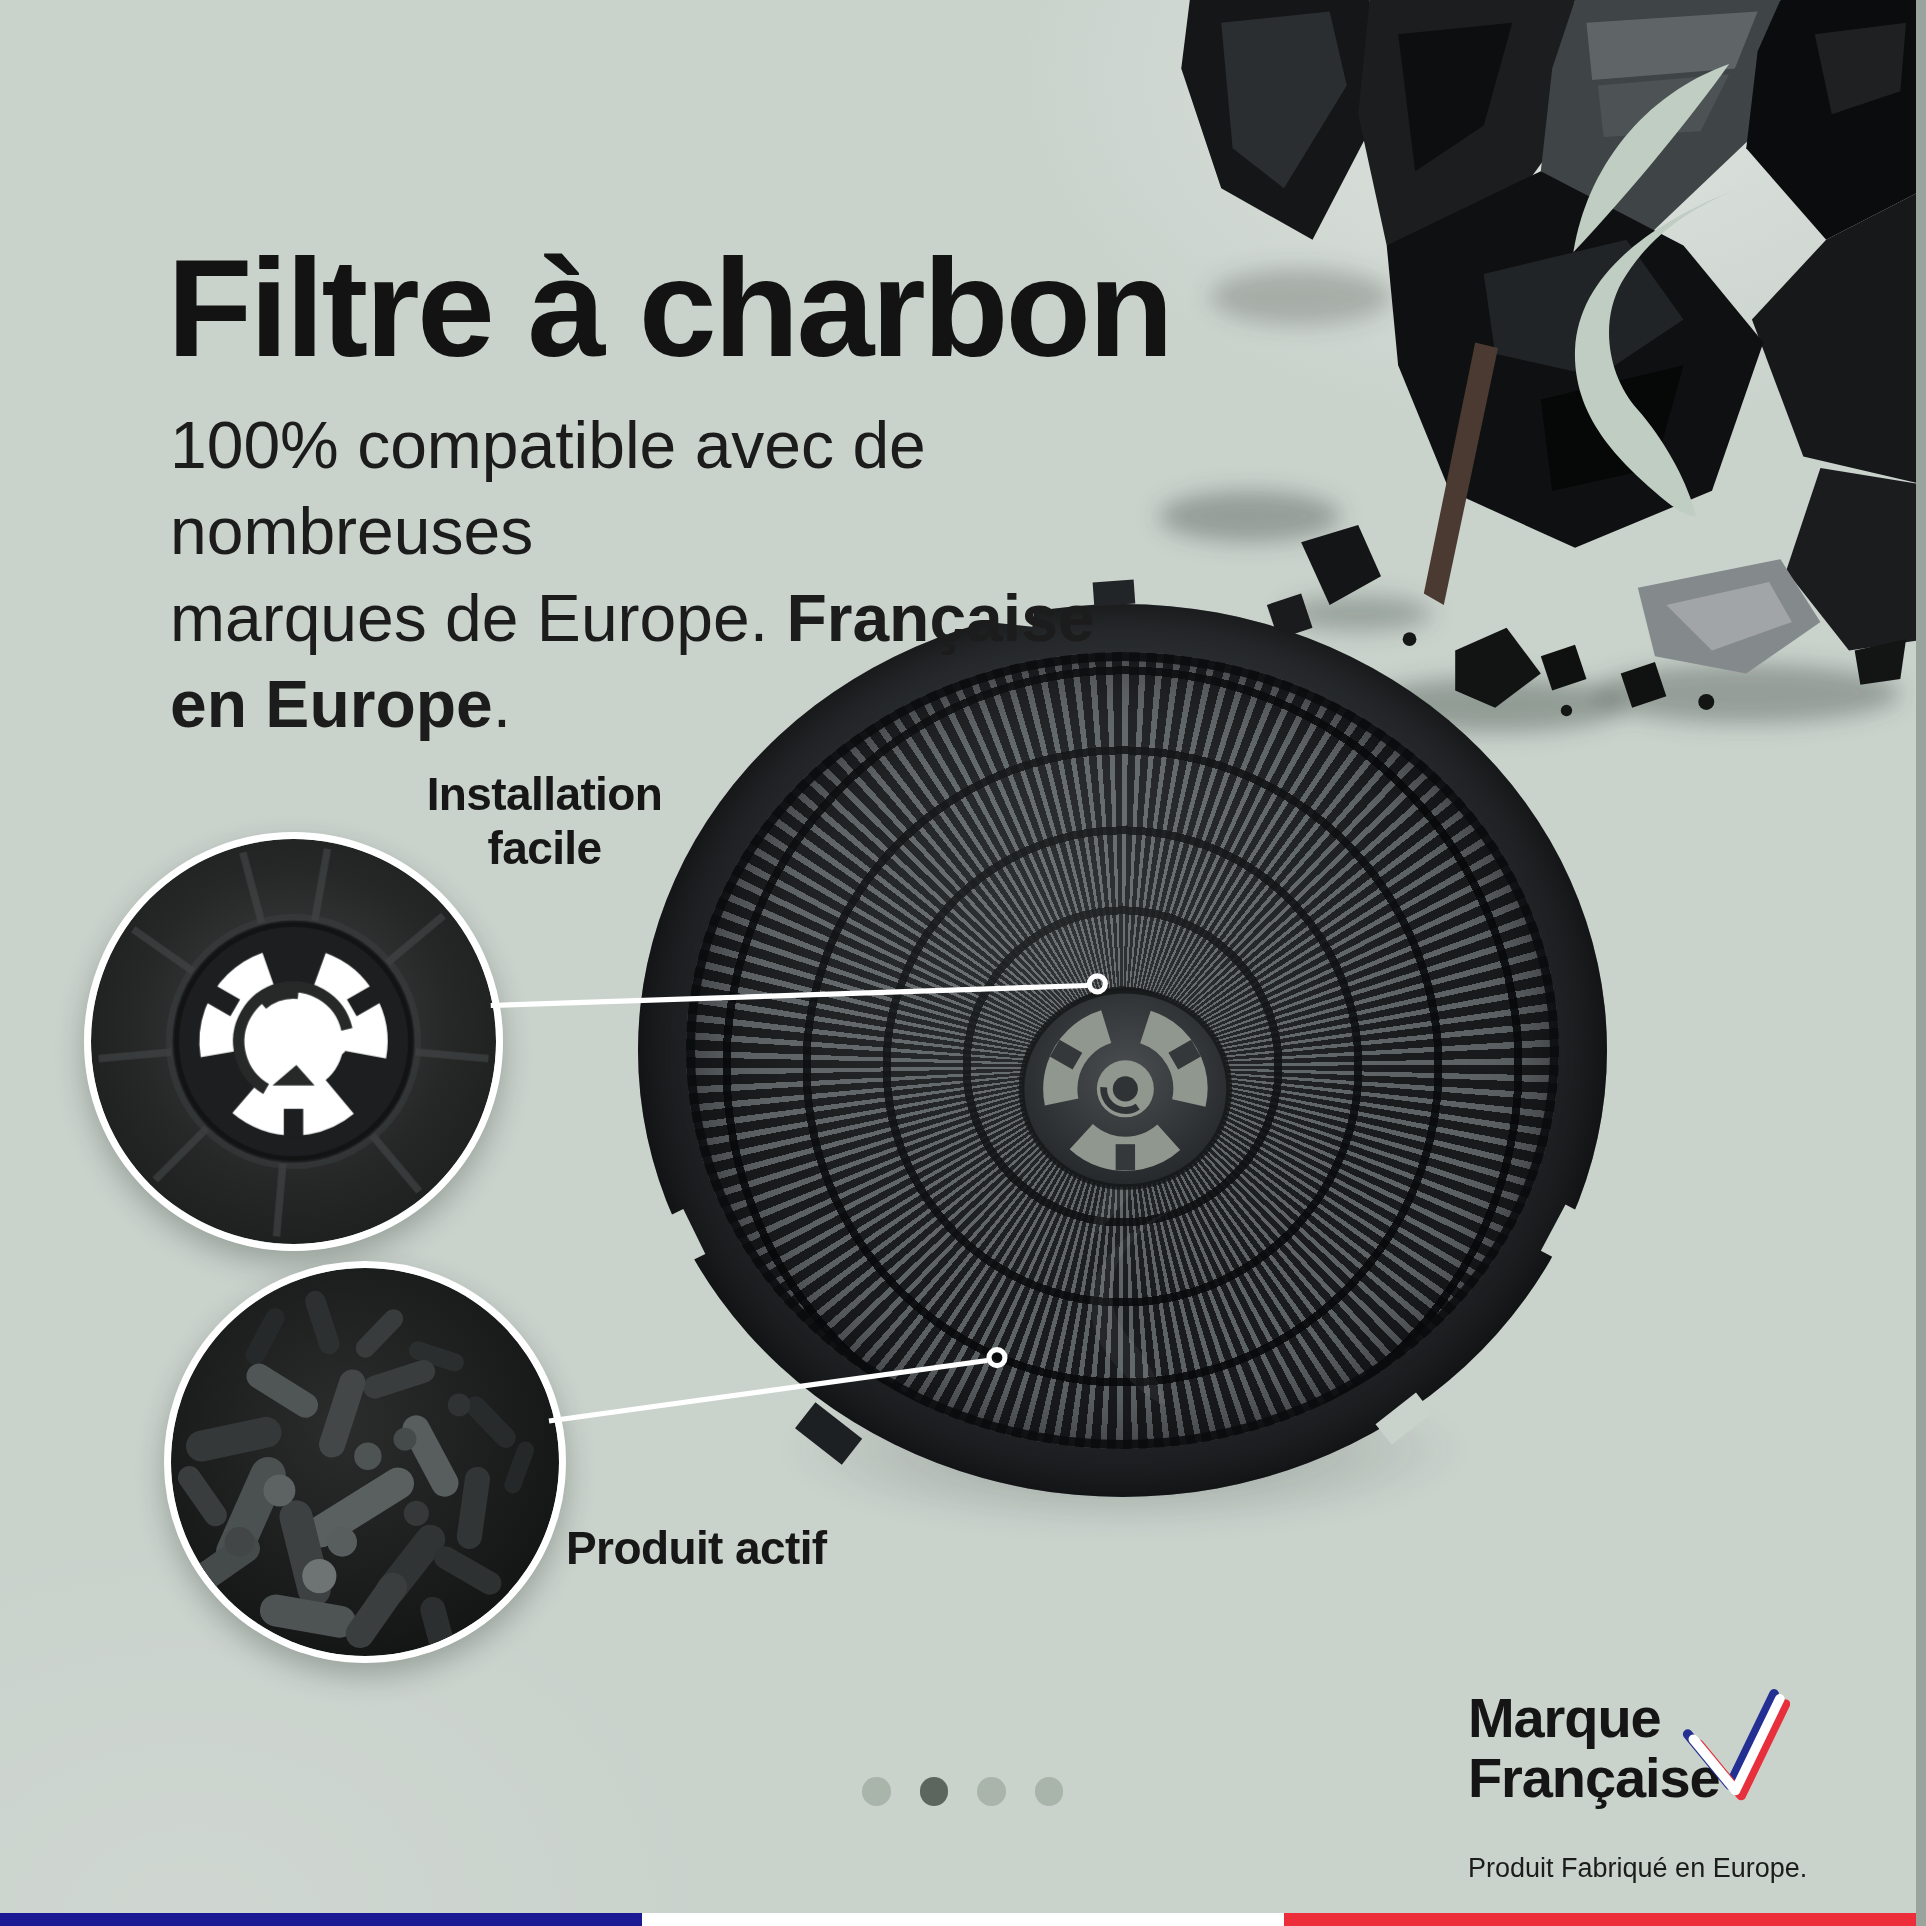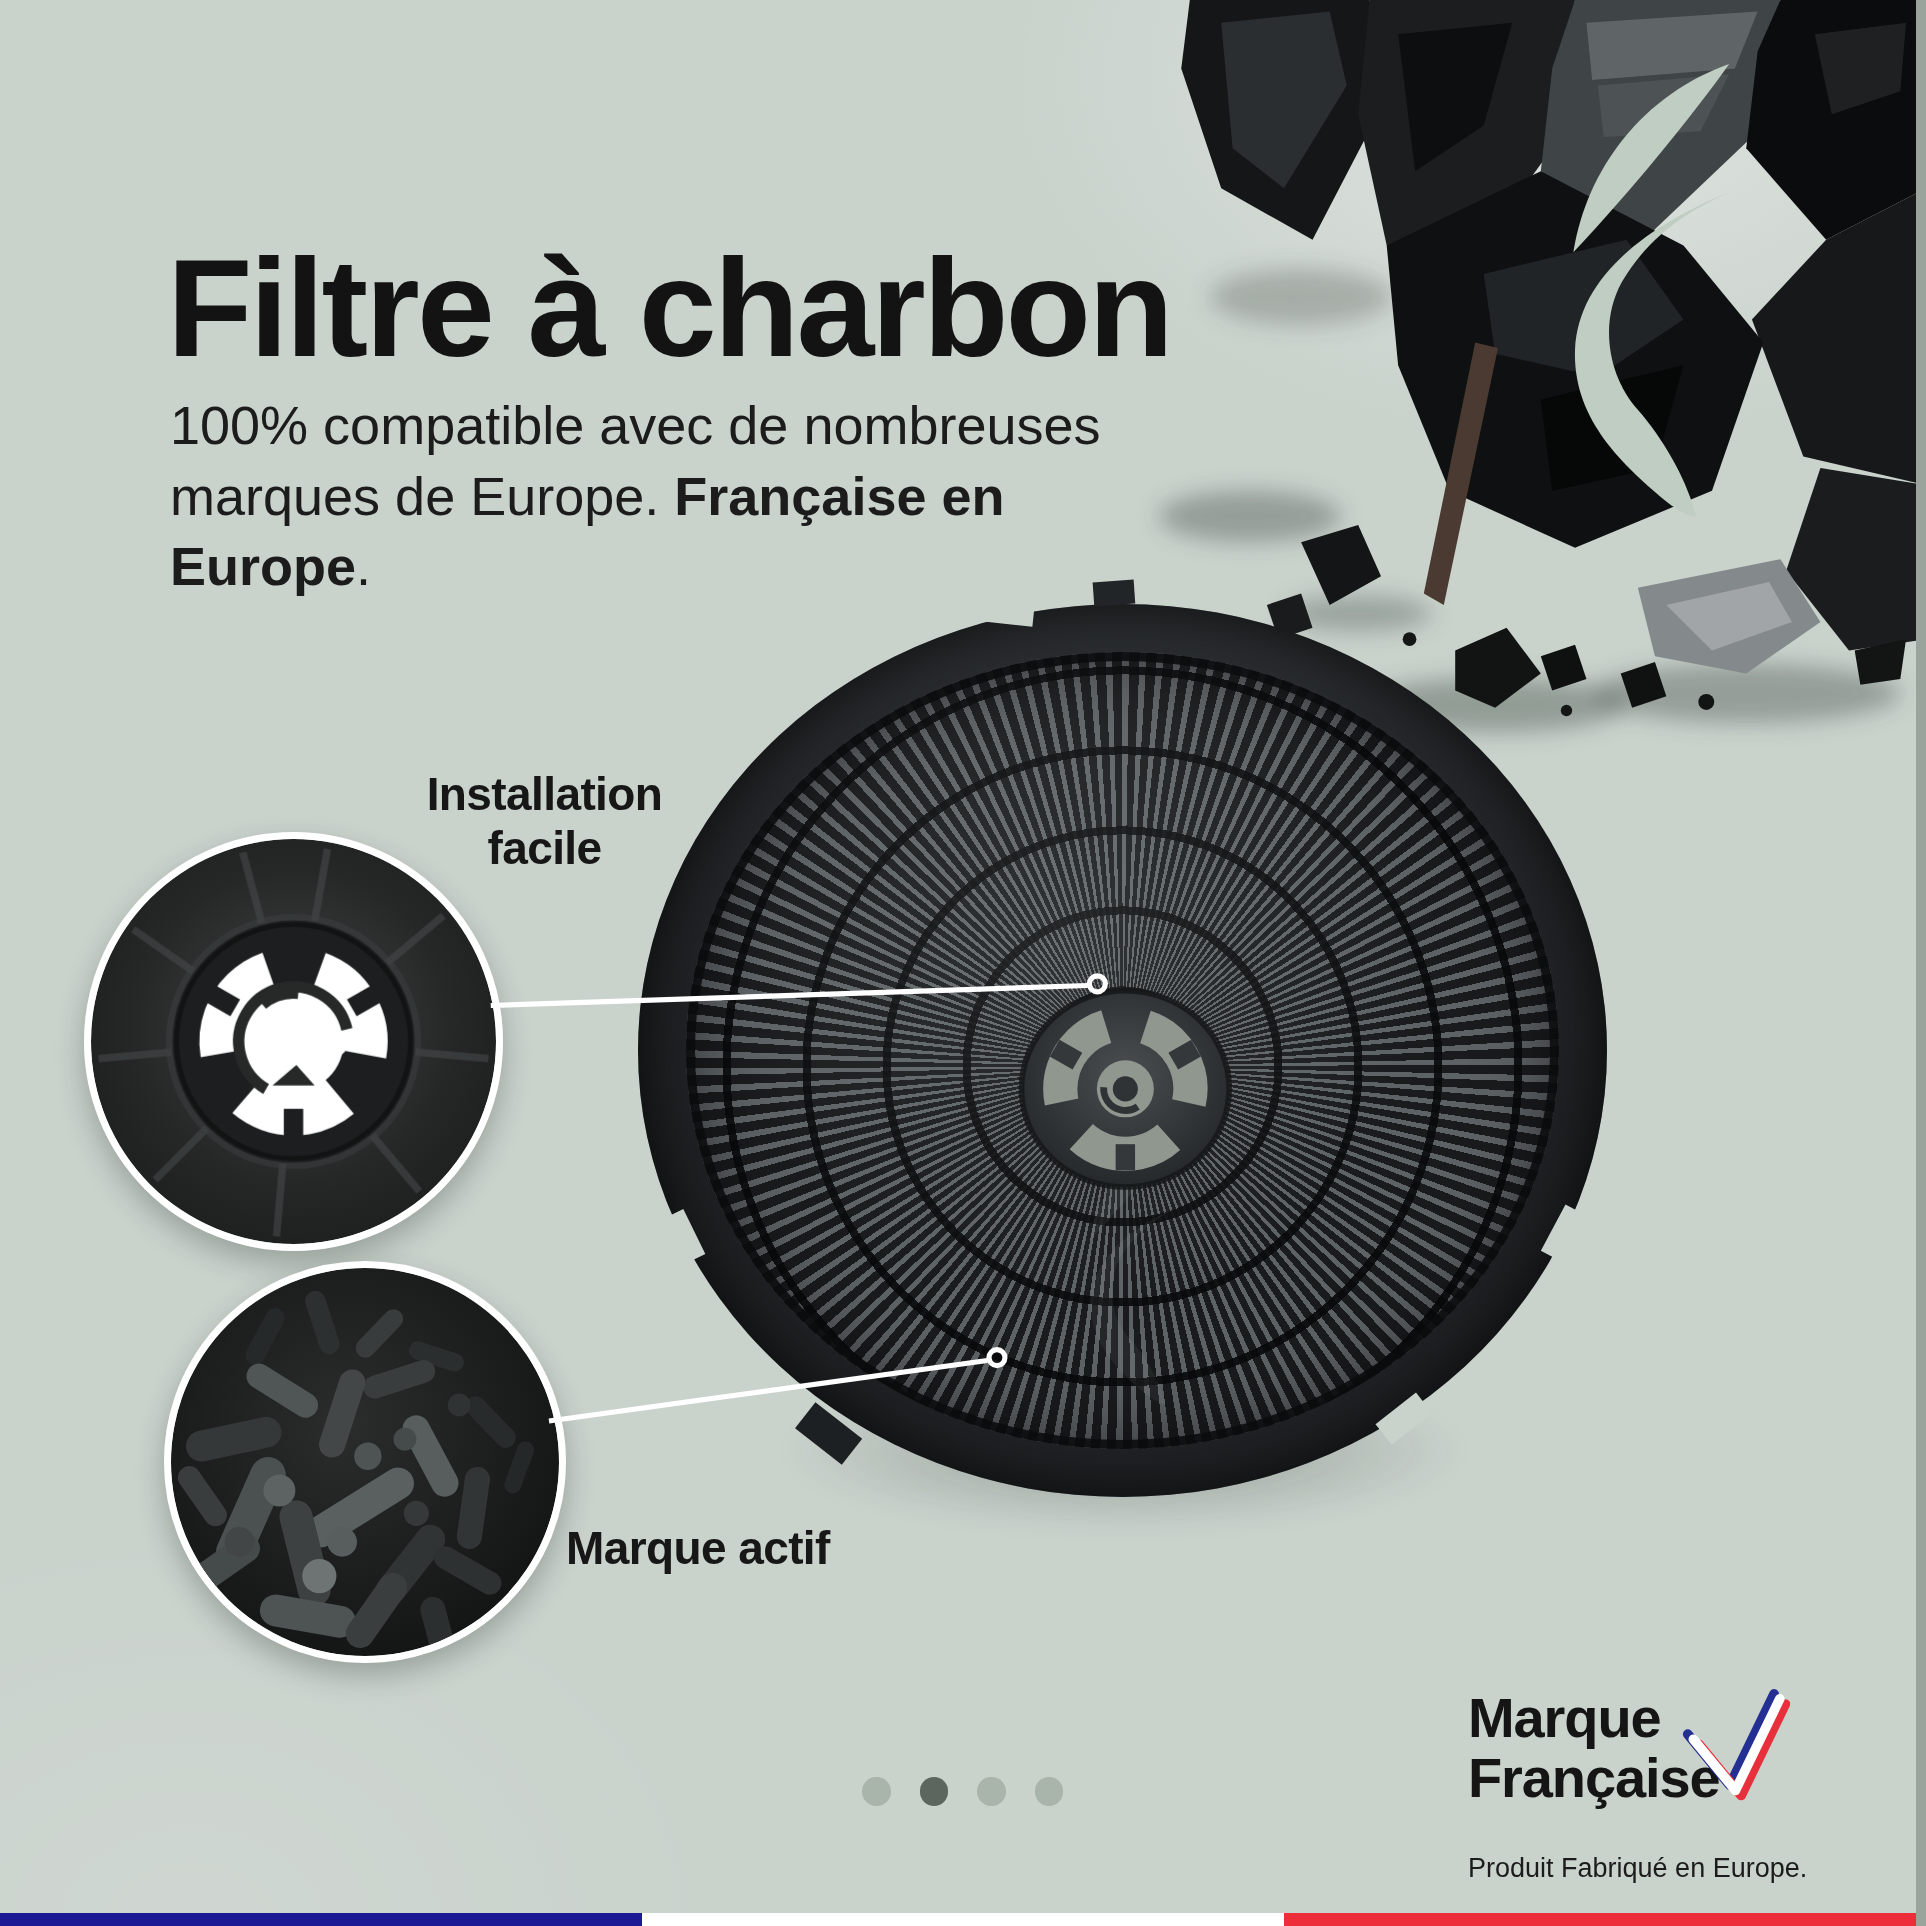--- a/index.html
+++ b/index.html
@@ -17,21 +17,21 @@
   svg.layer{position:absolute;left:0;top:0;width:1926px;height:1926px;}
 
   
   .title{
     position:absolute;left:167px;top:144px;width:1256px;
     font-size:140px;font-weight:700;letter-spacing:-2.9px;line-height:1.0;
     color:#121312;white-space:nowrap;
   }
   .subtitle{
     position:absolute;left:170px;top:336px;width:999px;
-    font-size:54px;font-weight:400;line-height:1.31;color:#1b1c1b;
+    font-size:66px;font-weight:400;line-height:1.31;color:#1b1c1b;
   }
   .subtitle b{font-weight:700;}
   .callout-label{position:absolute;font-weight:700;color:#161716;}
   .label-installation{left:345px;top:768px;width:399px;text-align:center;
     font-size:46px;line-height:1.17;letter-spacing:-0.6px;}
   .label-charbon{left:566px;top:1521px;font-size:46px;letter-spacing:-0.6px;white-space:nowrap;}
 
   
   .filter-shadow{
     position:absolute;left:622px;top:1330px;width:1004px;height:240px;
@@ -304,21 +304,21 @@
     <span style="display:block">100% compatible avec de nombreuses</span>
     <span style="display:block">
       <span>marques de Europe. </span><b>Française en Europe</b><span>.</span>
     </span>
   </p>
 
   <div class="callout-label label-installation">
     <span style="display:block">Installation</span>
     <span style="display:block">facile</span>
   </div>
-  <div class="callout-label label-charbon">Marque actif</div>
+  <div class="callout-label label-charbon">Produit actif</div>
 
   <div class="dots">
       <span class="dot"></span>
       <span class="dot active"></span>
       <span class="dot"></span>
       <span class="dot"></span>
     </div>
 
   <div class="badge-brand">
     <span style="display:block">Marque</span>

